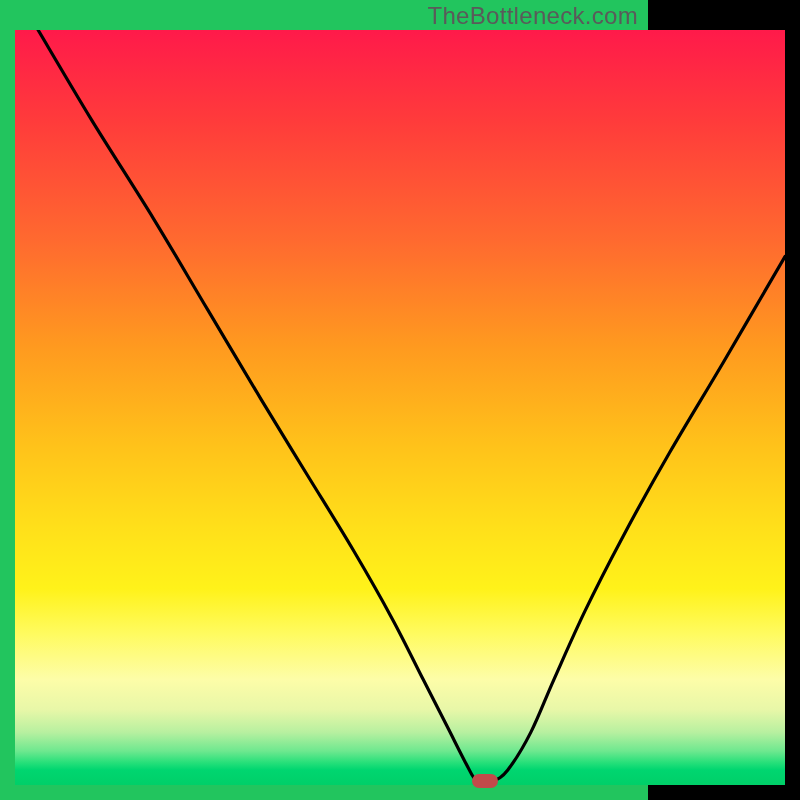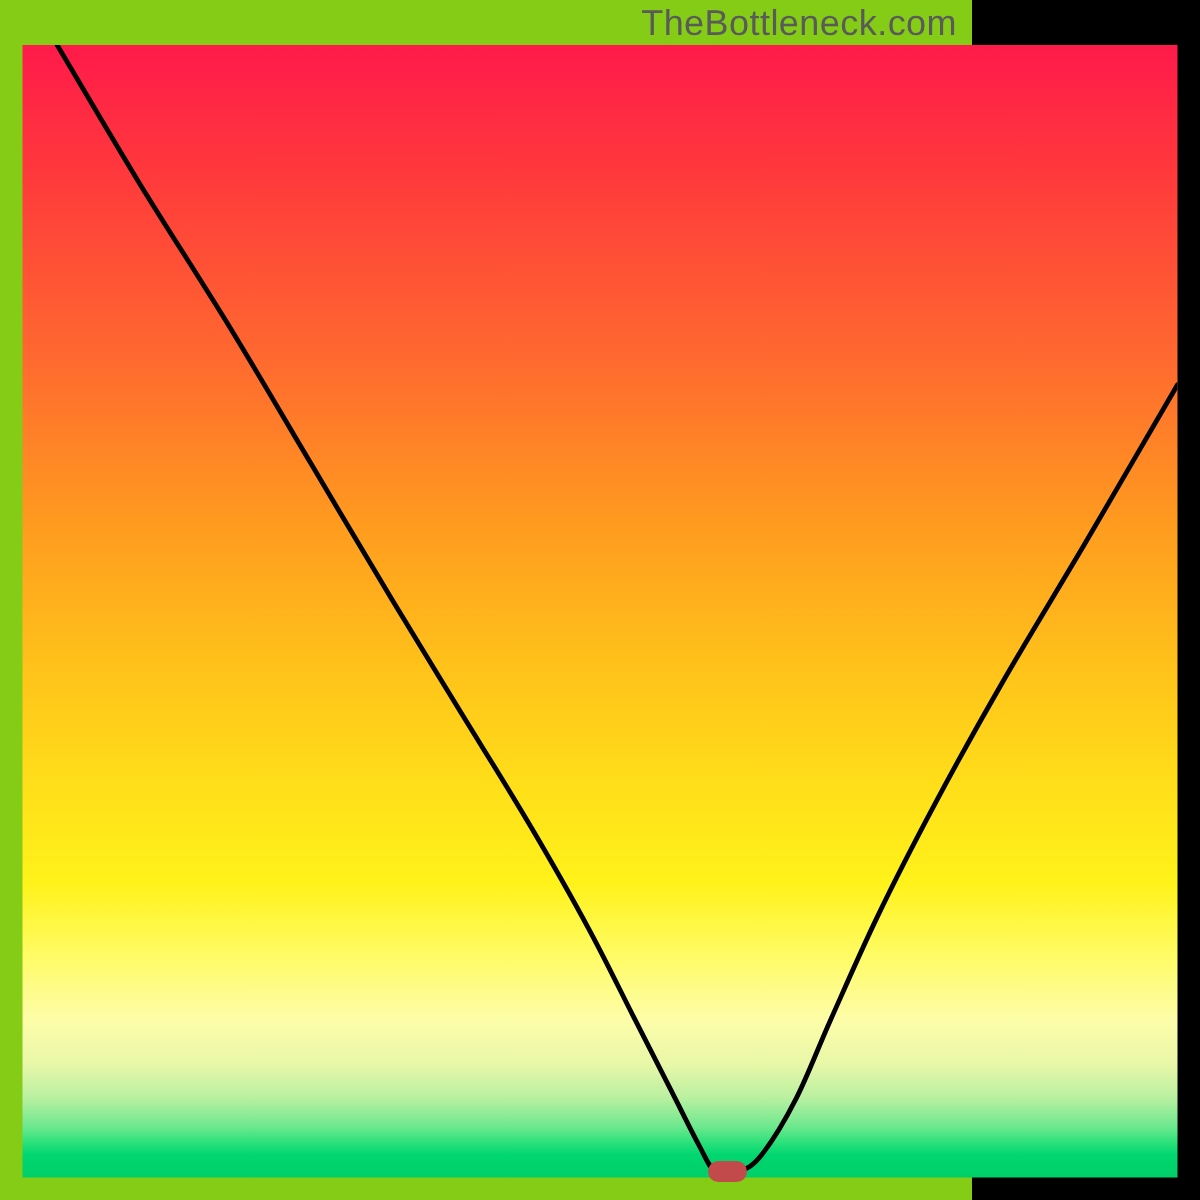--- a/index.html
+++ b/index.html
@@ -8,21 +8,21 @@
     width: 800px;
     height: 800px;
     background: #000;
     overflow: hidden;
     font-family: Arial, Helvetica, sans-serif;
   }
   .frame {
     position: relative;
     width: 648px;
     height: 800px;
-    background: #84cc16;
+    background: #22c55e;
   }
   .watermark {
     position: absolute;
     top: 2px;
     right: 10px;
     color: #5a5a5a;
     font-size: 24px;
     font-weight: 500;
     letter-spacing: 0.3px;
     user-select: none;

